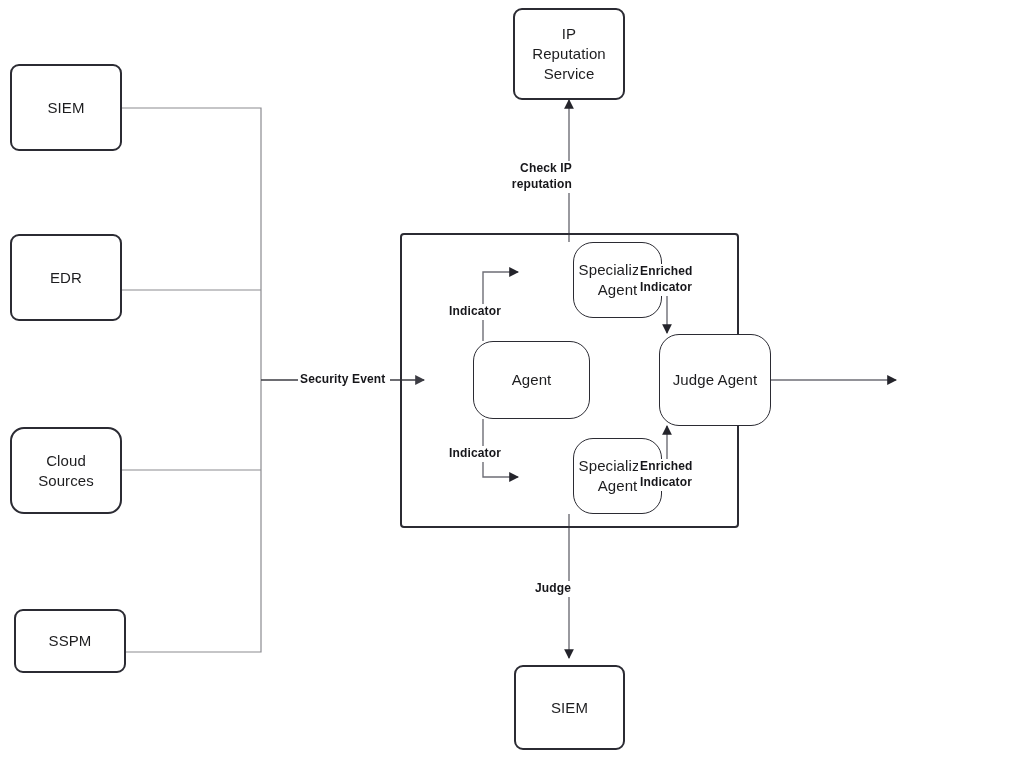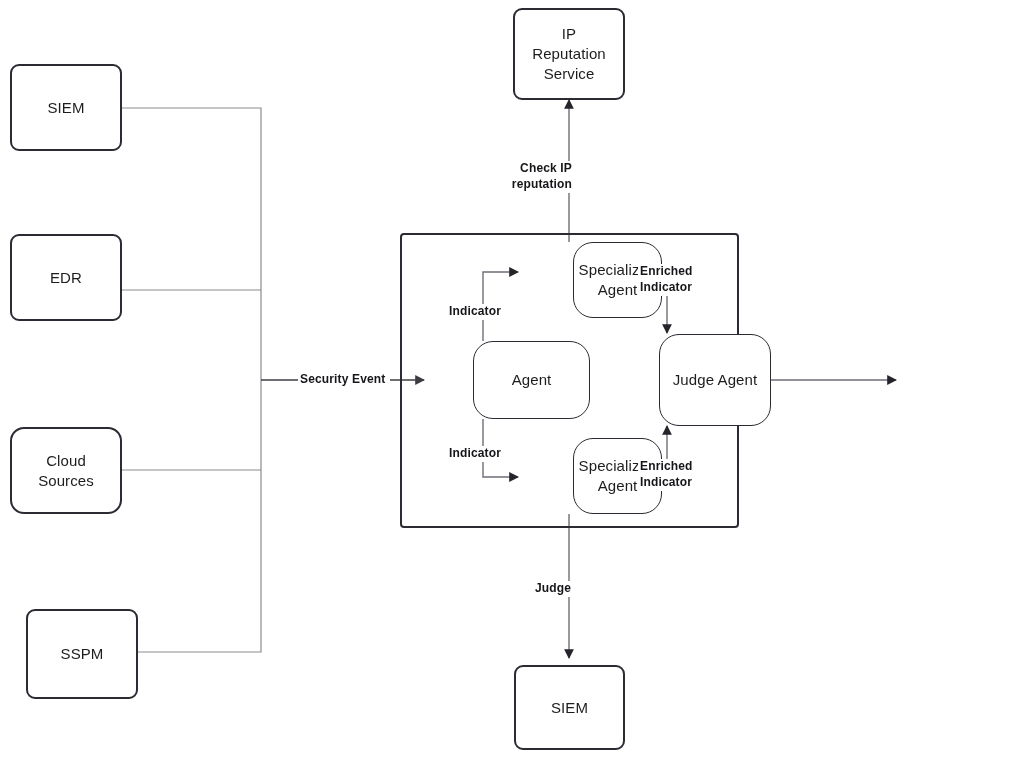--- a/index.html
+++ b/index.html
@@ -115,21 +115,21 @@
 
   <div class="node" style="left:10px; top:234px; width:112px; height:87px;">
     <span>EDR</span>
   </div>
 
   <div class="node" style="left:10px; top:427px; width:112px; height:87px;border-radius:14px;">
     <span style="white-space:pre-line;">Cloud
 Sources</span>
   </div>
 
-  <div class="node" style="left:26px; top:609px; width:112px; height:90px;">
+  <div class="node" style="left:14px; top:609px; width:112px; height:64px;">
     <span>SSPM</span>
   </div>
 
   <div class="group-box" style="left:400px; top:233px; width:339px; height:295px;"></div>
 
   <div class="node inner" style="left:425px; top:341px; width:117px; height:78px;">
     <span>Agent</span>
   </div>
 
   <div class="node inner" style="left:525px; top:242px; width:89px; height:76px;">

